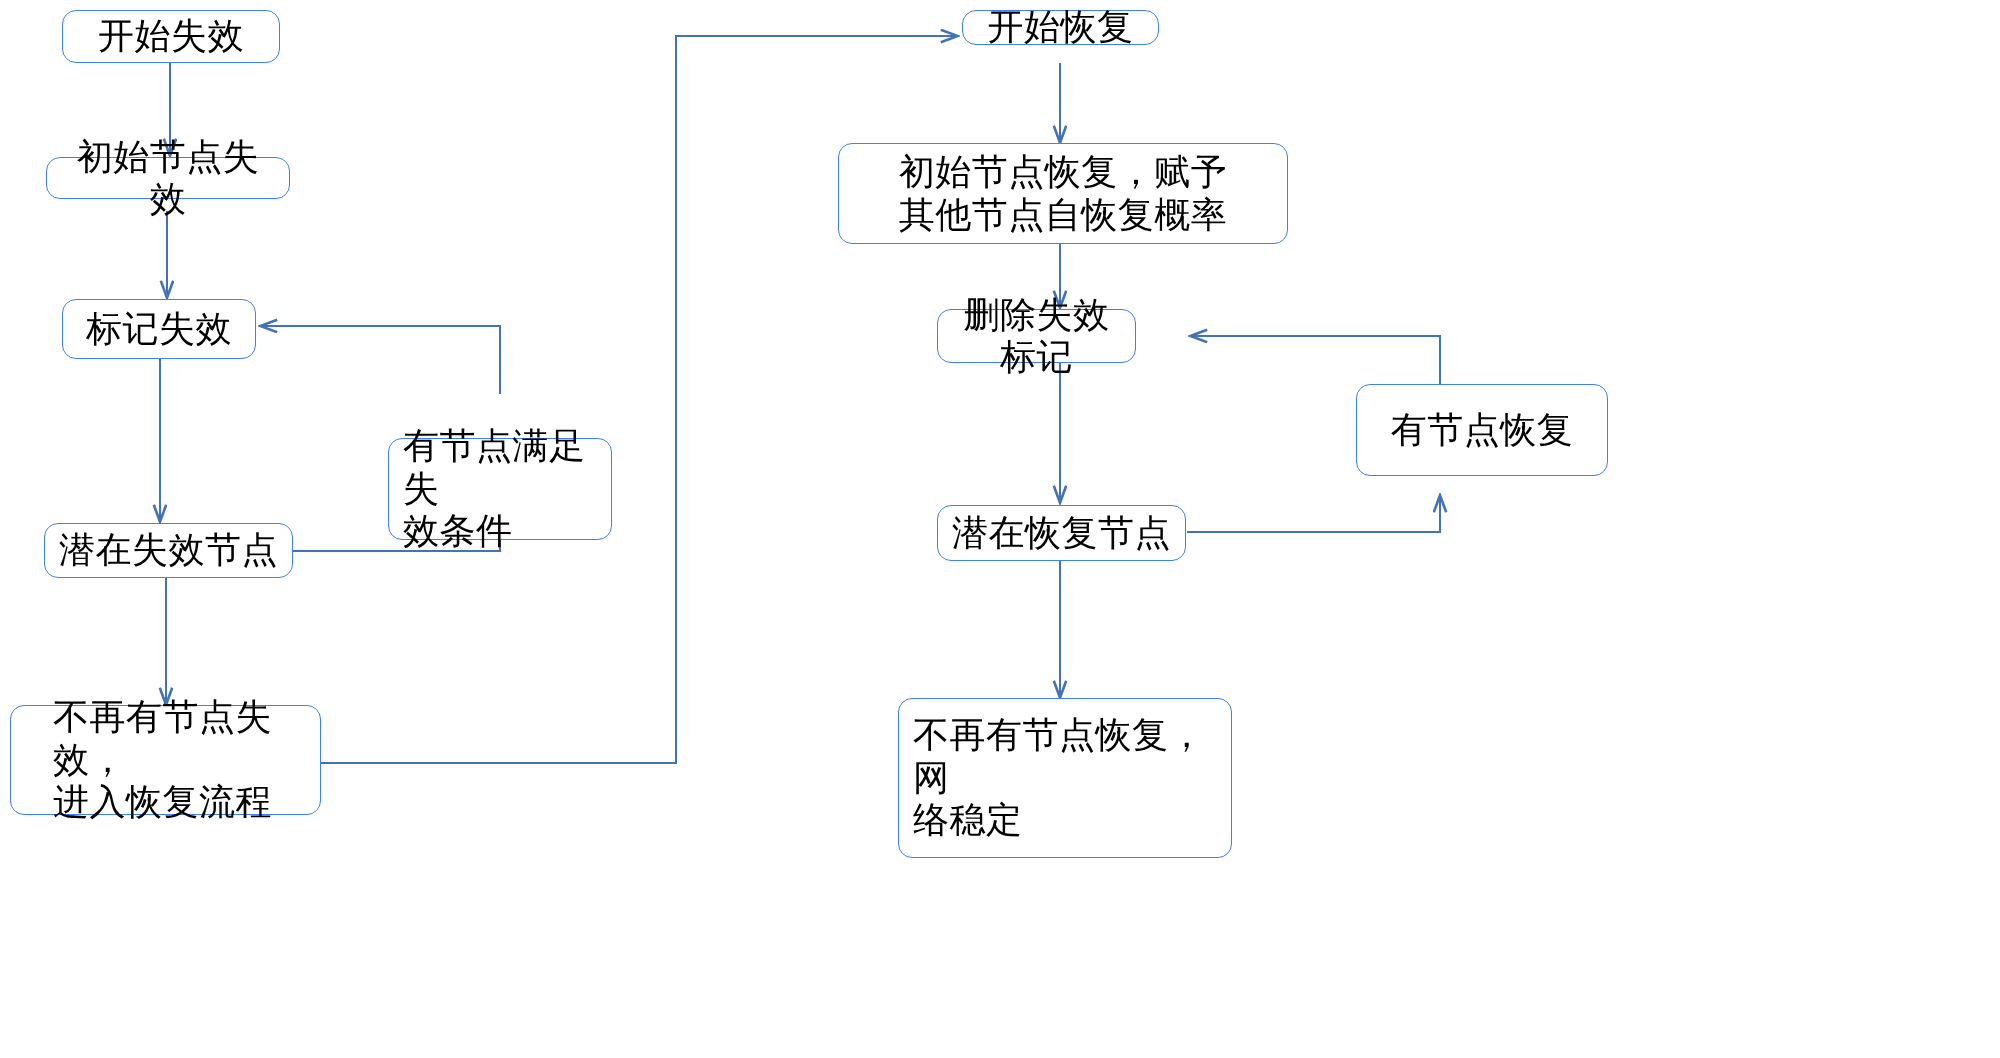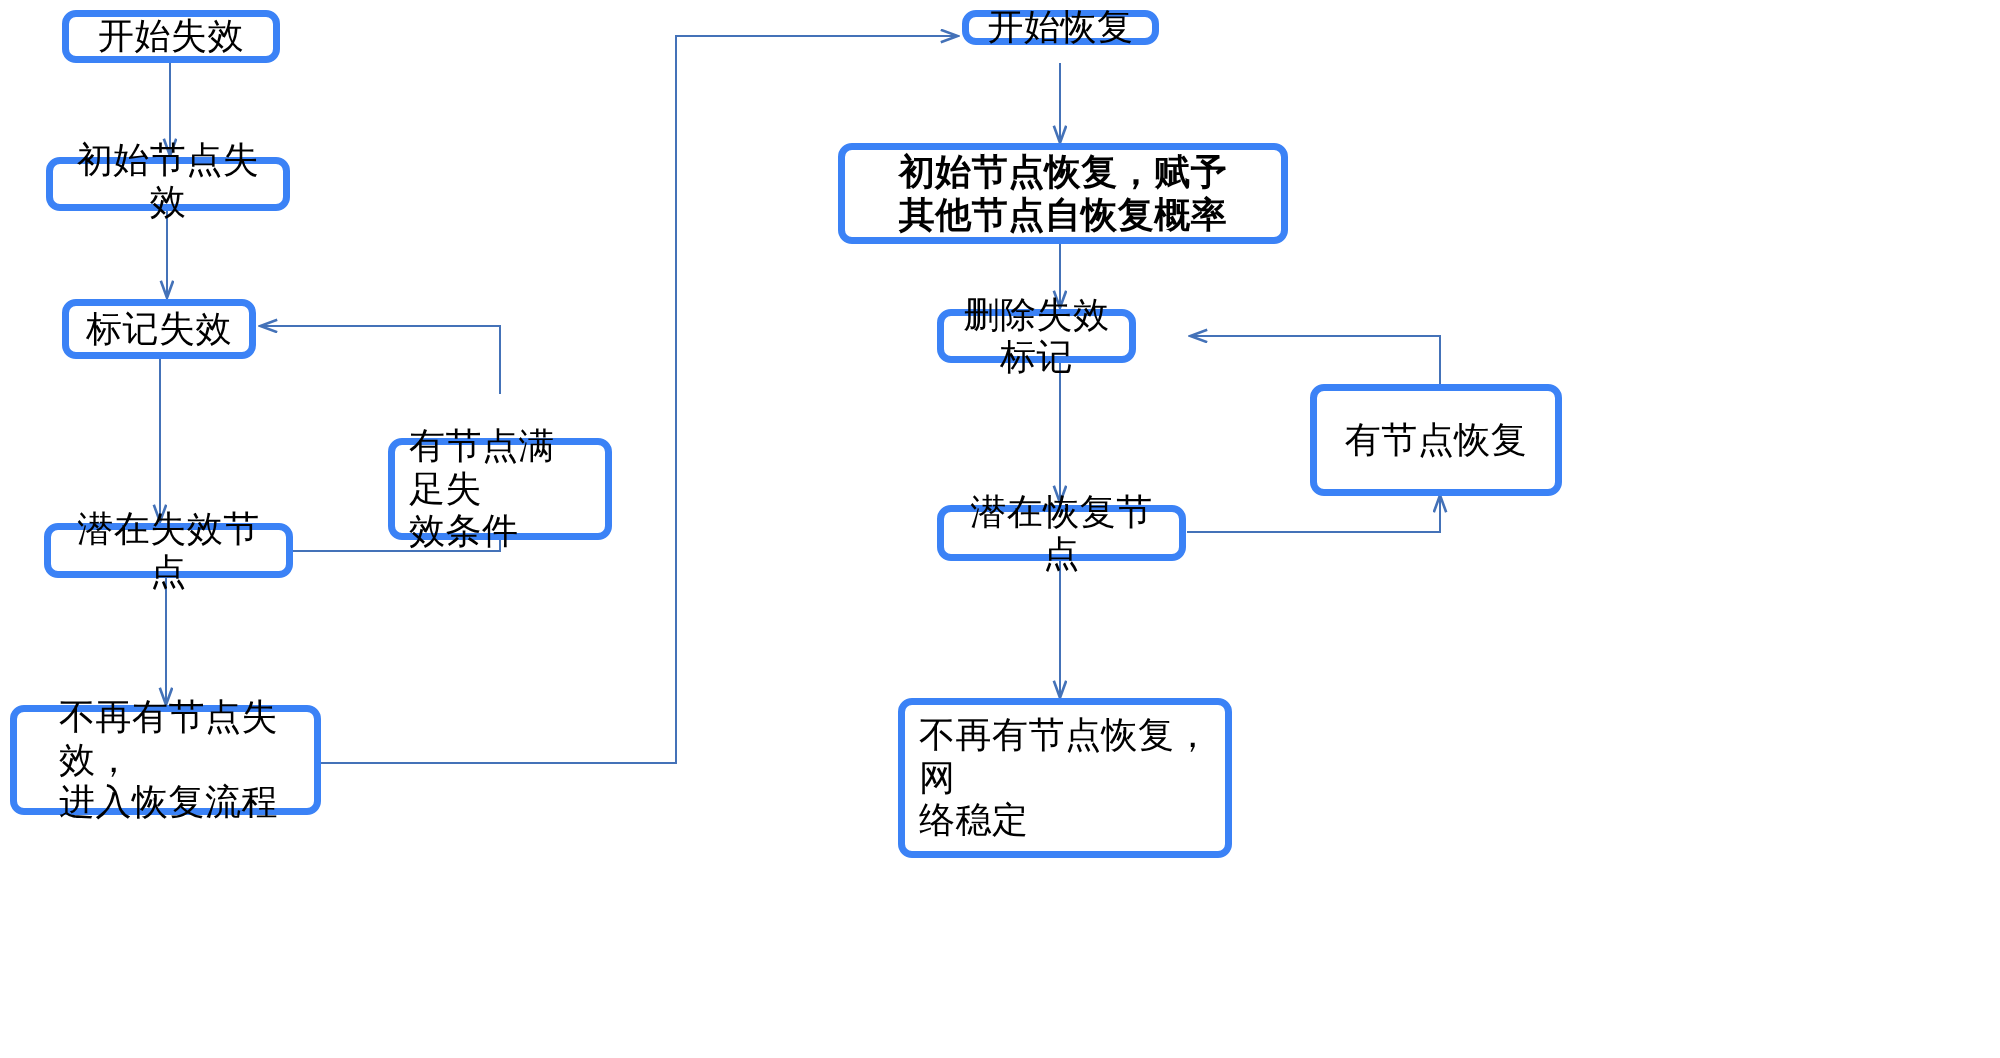--- a/index.html
+++ b/index.html
@@ -21,21 +21,21 @@
     position: absolute;
     left: 0;
     top: 0;
     width: 2000px;
     height: 1058px;
     pointer-events: none;
   }
   .node {
     position: absolute;
     box-sizing: border-box;
-    border: 7px solid #3b82f6;
+    border: 1px solid #3b82f6;
     border-radius: 14px;
     background: #ffffff;
     display: flex;
     align-items: center;
     justify-content: flex-start;
     color: #000000;
     font-size: 36px;
     line-height: 1.18;
     letter-spacing: 0.5px;
     white-space: pre-line;
@@ -79,21 +79,21 @@
     <line x1="1060" y1="363" x2="1060" y2="502" stroke="#4472b8" stroke-width="2" marker-end="url(#arrowhead)"></line>
     <path d="M1187,532 L1440,532 L1440,496" fill="none" stroke="#4472b8" stroke-width="2" marker-end="url(#arrowhead)"></path>
     <path d="M1440,384 L1440,336 L1191,336" fill="none" stroke="#4472b8" stroke-width="2" marker-end="url(#arrowhead)"></path>
     <line x1="1060" y1="561" x2="1060" y2="697" stroke="#4472b8" stroke-width="2" marker-end="url(#arrowhead)"></line>
   </svg>
 
   <div class="node center" style="left:62px; top:10px; width:218px; height:53px;">
     <span class="label">开始失效</span>
   </div>
 
-  <div class="node center" style="left:46px; top:157px; width:244px; height:54px;font-family:Liberation Mono, monospace;">
+  <div class="node center" style="left:46px; top:157px; width:244px; height:42px;">
     <span class="label">初始节点失效</span>
   </div>
 
   <div class="node center" style="left:62px; top:299px; width:194px; height:60px;">
     <span class="label">标记失效</span>
   </div>
 
   <div class="node center" style="left:44px; top:523px; width:249px; height:55px;">
     <span class="label">潜在失效节点</span>
   </div>
@@ -105,34 +105,34 @@
 
   <div class="node left" style="left:10px; top:705px; width:311px; height:110px;padding-left:42px;">
     <span class="label">不再有节点失效，
 进入恢复流程</span>
   </div>
 
   <div class="node center" style="left:962px; top:10px; width:197px; height:35px;">
     <span class="label">开始恢复</span>
   </div>
 
-  <div class="node center" style="left:838px; top:143px; width:450px; height:101px;font-weight:bold;">
+  <div class="node center" style="left:838px; top:143px; width:450px; height:101px;">
     <span class="label">初始节点恢复，赋予
 其他节点自恢复概率</span>
   </div>
 
   <div class="node center" style="left:937px; top:309px; width:199px; height:54px;">
     <span class="label">删除失效标记</span>
   </div>
 
   <div class="node center" style="left:937px; top:505px; width:249px; height:56px;">
     <span class="label">潜在恢复节点</span>
   </div>
 
-  <div class="node center" style="left:1310px; top:384px; width:252px; height:112px;">
+  <div class="node center" style="left:1356px; top:384px; width:252px; height:92px;">
     <span class="label">有节点恢复</span>
   </div>
 
   <div class="node left" style="left:898px; top:698px; width:334px; height:160px;">
     <span class="label">不再有节点恢复，网
 络稳定</span>
   </div>
 
 </div>
 

